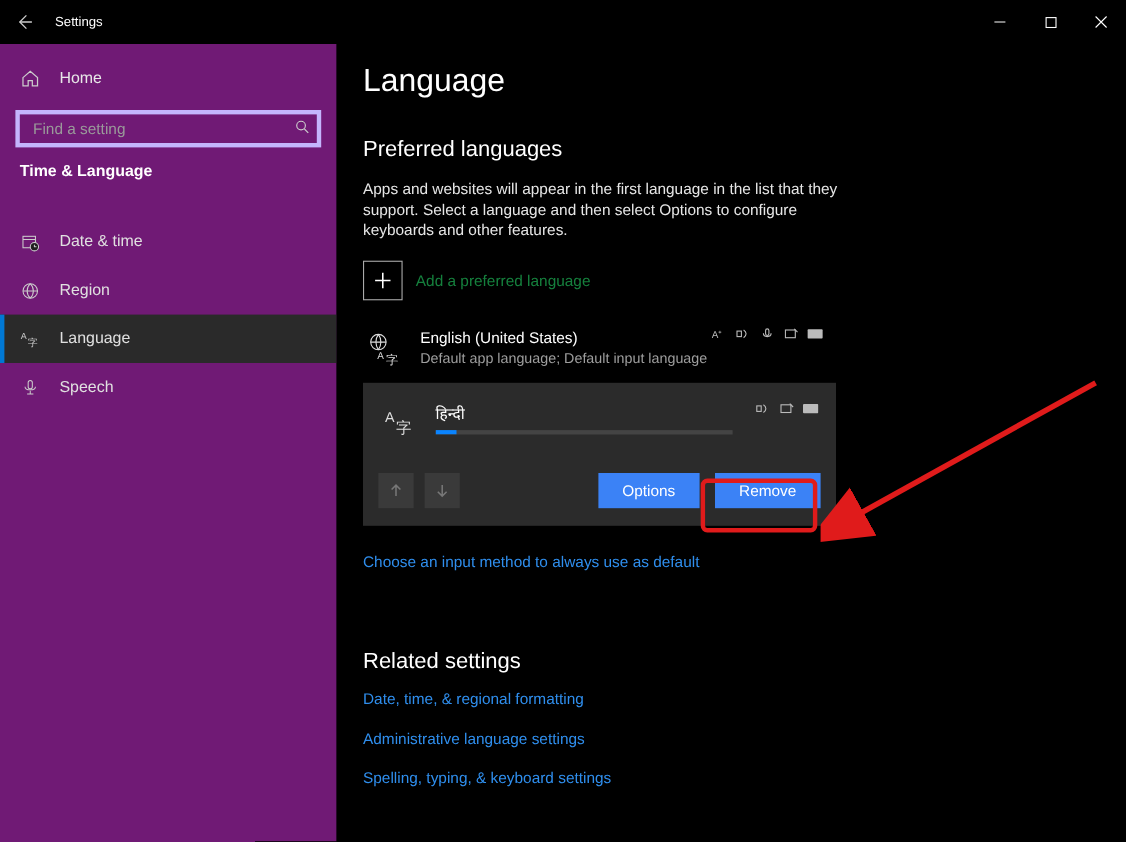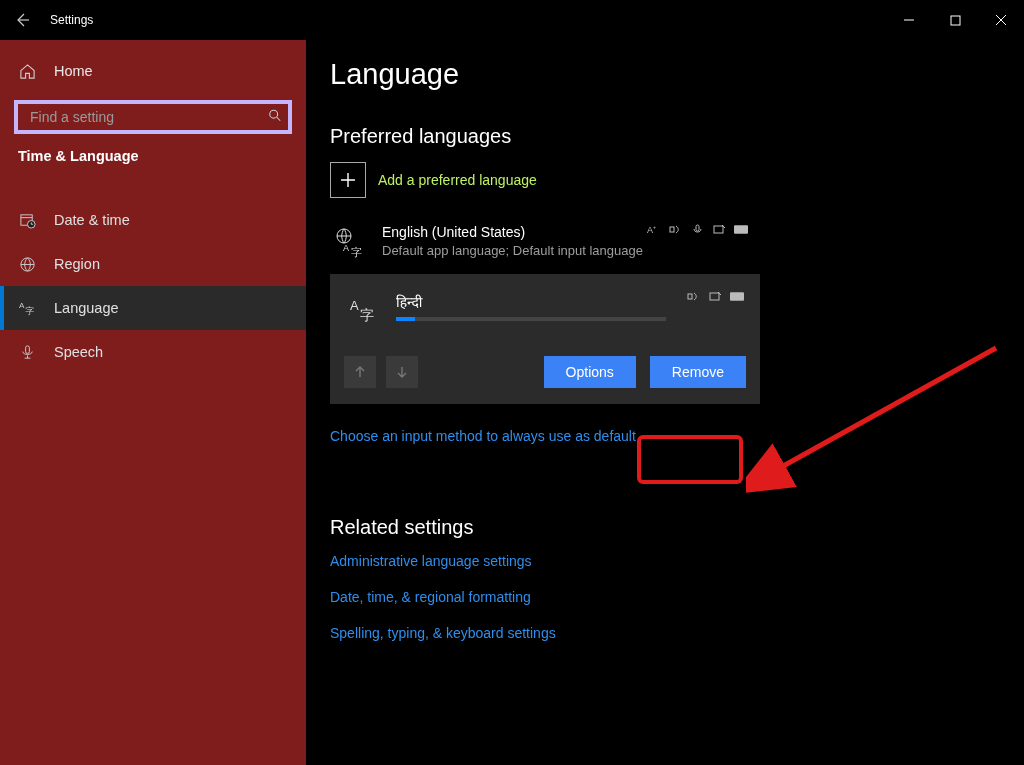--- a/index.html
+++ b/index.html
@@ -11,21 +11,21 @@
   
   .titlebar { height:40px; display:flex; align-items:center; justify-content:space-between; padding:0 0 0 12px; }
   .titlebar-left { display:flex; align-items:center; gap:18px; }
   .back-btn { width:20px; height:20px; display:flex; align-items:center; justify-content:center; color:#ccc; cursor:pointer;}
   .title-text { font-size:12px; color:#fff; }
   .win-controls { display:flex; }
   .win-btn { width:46px; height:32px; display:flex; align-items:center; justify-content:center; cursor:pointer; }
   .win-btn svg { stroke:#fff; }
 
   
-  .sidebar { position:absolute; left:0; top:40px; bottom:0; width:306px; background:#7f1d1d; }
+  .sidebar { position:absolute; left:0; top:40px; bottom:0; width:306px; background:#701a75; }
   .side-inner { padding-top:16px; }
   .home-row { display:flex; align-items:center; gap:18px; padding:6px 18px 6px 18px; margin-bottom:14px; cursor:pointer;}
   .home-row .lbl { font-size:14.5px; color:#e8e8e8; }
   .search-wrap { margin:0 14px 14px 14px; position:relative; }
   .search-input { width:100%; height:34px; background:transparent; border:4px solid #c4b5fd; color:#fff; padding:0 34px 0 12px; font-size:14px; outline:none;}
   .search-input::placeholder { color:#9a9a9a; }
   .search-icon { position:absolute; right:10px; top:50%; transform:translateY(-50%); color:#ccc; }
   .section-label { font-weight:600; font-size:14.5px; padding:0 18px; margin:12px 0 18px 0; color:#fff;}
   .nav { display:flex; flex-direction:column; gap:0; padding-top:16px;}
   .nav-item { display:flex; align-items:center; gap:18px; height:44px; padding:0 18px 0 18px; cursor:pointer; position:relative; color:#e0e0e0;}
@@ -35,21 +35,21 @@
   .nav-icon { width:18px; height:18px; display:flex; align-items:center; justify-content:center; color:#ccc;}
 
   
   .main { position:absolute; left:306px; right:0; top:40px; bottom:0; background:#000; padding:18px 24px 0 24px; overflow:hidden;}
   h1 { font-weight:400; font-size:29px; margin-bottom:34px; }
   h2 { font-weight:400; font-size:20px; margin-bottom:14px; }
   .desc { color:#e6e6e6; max-width:450px; line-height:1.35; margin-bottom:18px; font-size:14px;}
   
   .add-row { display:flex; align-items:center; gap:12px; margin-bottom:22px;}
   .add-box { width:36px; height:36px; border:1px solid #aaa; display:flex; align-items:center; justify-content:center; cursor:pointer;}
-  .add-text { font-size:14px; color:#bef264;}
+  .add-text { font-size:14px; color:#15803d;}
 
   .lang-row { position:relative; width:420px; display:flex; gap:14px; padding:4px 0;}
   .lang-icon { width:38px; display:flex; align-items:flex-start; justify-content:center; padding-top:2px;}
   .lang-info { flex:1; }
   .lang-name { font-size:14px; color:#fff; margin-bottom:2px;}
   .lang-sub { font-size:13px; color:#9e9e9e; line-height:1.35;}
   .lang-ind { position:absolute; right:2px; top:2px; display:flex; gap:8px; color:#bbb;}
   .lang-ind span { width:14px; height:14px; display:inline-flex; align-items:center; justify-content:center; font-size:11px;}
 
   
@@ -171,20 +171,21 @@
           </span>
           <span class="lbl">Speech</span>
         </div>
       </div>
     </div>
   </div>
 
   <div class="main">
     <h1>Language</h1>
     <h2>Preferred languages</h2>
+    <p class="desc">Apps and websites will appear in the first language in the list that they support. Select a language and then select Options to configure keyboards and other features.</p>
 
     <div class="add-row">
       <div class="add-box">
         <svg width="16" height="16" viewBox="0 0 16 16">
             <path d="M8 1 V15 M1 8 H15" stroke="#fff" stroke-width="1.4"></path>
           </svg>
       </div>
       <div class="add-text">Add a preferred language</div>
     </div>
 
@@ -287,22 +288,22 @@
           <button class="btn">Remove</button>
         </div>
       </div>
     </div>
 
     <a class="link link-mt">Choose an input method to always use as default</a>
 
     <div class="related">
       <h2>Related settings</h2>
       <div class="rel-links">
+        <a class="link">Date, time, &amp; regional formatting</a>
         <a class="link">Administrative language settings</a>
-        <a class="link">Date, time, &amp; regional formatting</a>
         <a class="link">Spelling, typing, &amp; keyboard settings</a>
       </div>
     </div>
 
     
     <div class="hl-box" style="left:331px; top:395px; width:106px; height:49px;"></div>
 
     
     <svg class="arrow-ann" style="left:440px; top:300px; width:260px; height:160px;" viewBox="0 0 260 160">
       <defs>

